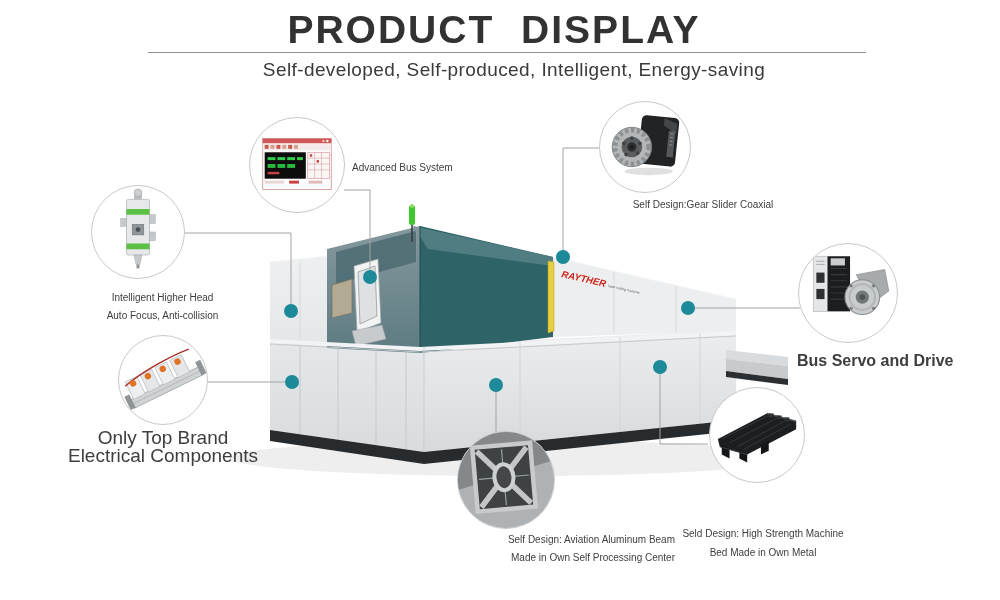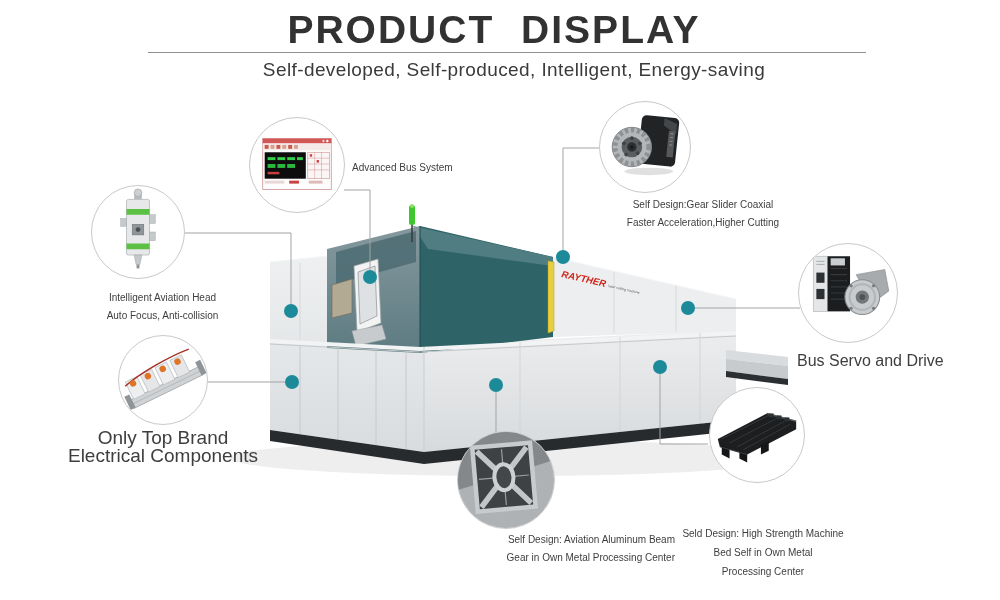--- a/index.html
+++ b/index.html
@@ -167,41 +167,40 @@
         <circle cx="42.5" cy="44" r="2" fill="#3f4346"></circle>
       <circle cx="40" cy="54.5" r="2" fill="#3f4346"></circle>
         <circle cx="28" cy="56" r="2" fill="#3f4346"></circle>
       <circle cx="25.5" cy="44" r="2" fill="#3f4346"></circle>
       <circle cx="34" cy="48" r="5" fill="#2c2f31"></circle>
         <circle cx="34" cy="48" r="2" fill="#191b1d"></circle>
     </svg>
   </div>
   <div class="lbl center" style="left:558px;top:196px;width:290px;">
     <span>Self Design:Gear Slider Coaxial</span>
-    <span>Faster Acceleration,Higher Cutting</span>
   </div>
 
   <div class="callout" style="left:91px;top:185px;width:94px;height:94px;">
     <svg viewBox="0 0 96 96">
       <rect x="44" y="7" width="8" height="7" fill="#b9bcbe"></rect>
       <circle cx="48" cy="7" r="4" fill="#cdd0d2" stroke="#9aa0a2" stroke-width="0.6"></circle>
       <rect x="36" y="14" width="24" height="58" rx="2" fill="#e6e8e9" stroke="#b2b6b8" stroke-width="0.8"></rect>
       <rect x="36" y="24" width="24" height="6" fill="#5bc044"></rect>
       <rect x="36" y="60" width="24" height="6" fill="#5bc044"></rect>
       <rect x="42" y="40" width="12" height="11" fill="#90959a" stroke="#6e7377" stroke-width="0.6"></rect>
       <circle cx="48" cy="45.5" r="2.5" fill="#4c5054"></circle>
       <rect x="60" y="30" width="6" height="9" fill="#c6c9cb" stroke="#a3a7a9" stroke-width="0.5"></rect>
       <rect x="60" y="48" width="6" height="9" fill="#c6c9cb" stroke="#a3a7a9" stroke-width="0.5"></rect>
       <rect x="30" y="34" width="6" height="8" fill="#c6c9cb" stroke="#a3a7a9" stroke-width="0.5"></rect>
       <polygon points="44,72 52,72 50,82 46,82" fill="#c6c9cb" stroke="#9aa0a2" stroke-width="0.5"></polygon>
       <rect x="46.5" y="82" width="3" height="4" fill="#8e9294"></rect>
     </svg>
   </div>
   <div class="lbl center" style="left:50px;top:289px;width:225px;">
-    <span>Intelligent Aviation Head</span>
+    <span>Intelligent Higher Head</span>
     <span>Auto Focus, Anti-collision</span>
   </div>
 
   <div class="callout" style="left:118px;top:335px;width:90px;height:90px;">
     <svg viewBox="0 0 96 96">
       <g transform="rotate(-26 48 48)">
         <rect x="6" y="52" width="84" height="10" fill="#cfd3d5" stroke="#9fa4a6" stroke-width="0.8"></rect>
         <path d="M6,57 H90" stroke="#aeb2b4" stroke-width="0.8"></path>
         <rect x="10" y="32" width="14" height="21" fill="#eceeef" stroke="#b4b8ba" stroke-width="0.7"></rect>
         <rect x="28" y="32" width="14" height="21" fill="#e4e6e7" stroke="#b4b8ba" stroke-width="0.7"></rect>
@@ -235,54 +234,53 @@
       <circle cx="62" cy="52" r="17" fill="#c9ccce" stroke="#888d8f" stroke-width="1"></circle>
       <circle cx="62" cy="52" r="12.5" fill="none" stroke="#b2b5b7" stroke-width="2"></circle>
       <circle cx="62" cy="52" r="6.5" fill="#72777a"></circle>
       <circle cx="62" cy="52" r="2.8" fill="#4e5255"></circle>
       <circle cx="51" cy="41" r="1.6" fill="#777c7e"></circle>
         <circle cx="73" cy="41" r="1.6" fill="#777c7e"></circle>
       <circle cx="51" cy="63" r="1.6" fill="#777c7e"></circle>
         <circle cx="73" cy="63" r="1.6" fill="#777c7e"></circle>
     </svg>
   </div>
-  <div class="lbl" style="left:797px;top:352px;font-size:16px;">
+  <div class="lbl" style="left:797px;top:352px;font-size:16px;font-weight:bold;">
     <span>Bus Servo and Drive</span>
   </div>
 
   <div class="callout" style="left:457px;top:431px;width:98px;height:98px;">
     <svg viewBox="0 0 96 96">
       <rect x="0" y="0" width="96" height="96" fill="#aeb2b4"></rect>
       <polygon points="0,0 96,0 96,28 0,58" fill="#84888a"></polygon>
       <g transform="rotate(-5 48 46)">
         <rect x="17" y="13" width="58" height="64" fill="#3f4244" stroke="#c8cbcd" stroke-width="4.5"></rect>
         <path d="M21,17 L71,73 M71,17 L21,73" stroke="#c3c6c8" stroke-width="5.5"></path>
         <path d="M21,45 H71 M46,17 V73" stroke="#9aa0a2" stroke-width="1.2"></path>
         <ellipse cx="46" cy="45" rx="9.5" ry="13" fill="#44474a" stroke="#ced1d3" stroke-width="4"></ellipse>
       </g>
     </svg>
   </div>
   <div class="lbl center" style="left:350px;top:531px;width:325px;text-align:right;">
     <span>Self Design: Aviation Aluminum Beam</span>
-    <span>Gear in Own Metal Processing Center</span>
+    <span>Made in Own Self Processing Center</span>
   </div>
 
   <div class="callout" style="left:709px;top:387px;width:96px;height:96px;">
     <svg viewBox="0 0 96 96">
       <polygon points="8,52 58,26 88,34 88,42 38,68 10,60" fill="#1c1e20"></polygon>
       <path d="M58,26 L88,34" stroke="#55595c" stroke-width="1.5"></path>
       <path d="M12,52 L60,28 M20,56 L68,31 M28,60 L76,34 M34,63 L82,37" stroke="#35393b" stroke-width="1"></path>
       <rect x="60" y="26" width="5" height="4" fill="#2f3234"></rect>
         <rect x="68" y="28" width="5" height="4" fill="#2f3234"></rect>
       <rect x="76" y="30" width="5" height="4" fill="#2f3234"></rect>
       <polygon points="12,58 20,62 20,72 12,68" fill="#141618"></polygon>
       <polygon points="30,64 38,68 38,76 30,72" fill="#141618"></polygon>
       <polygon points="52,58 60,54 60,64 52,68" fill="#141618"></polygon>
       <path d="M10,60 L38,68" stroke="#3c4043" stroke-width="1"></path>
     </svg>
   </div>
   <div class="lbl center" style="left:618px;top:488px;width:290px;line-height:19px;margin-top:36px;">
     <span>Seld Design: High Strength Machine</span>
-    <span>Bed Self in Own Metal</span>
-    <span>Processing Center</span>
+    <span>Bed Made in Own Metal</span>
   </div>
 
 </div>
 
 </body></html>

